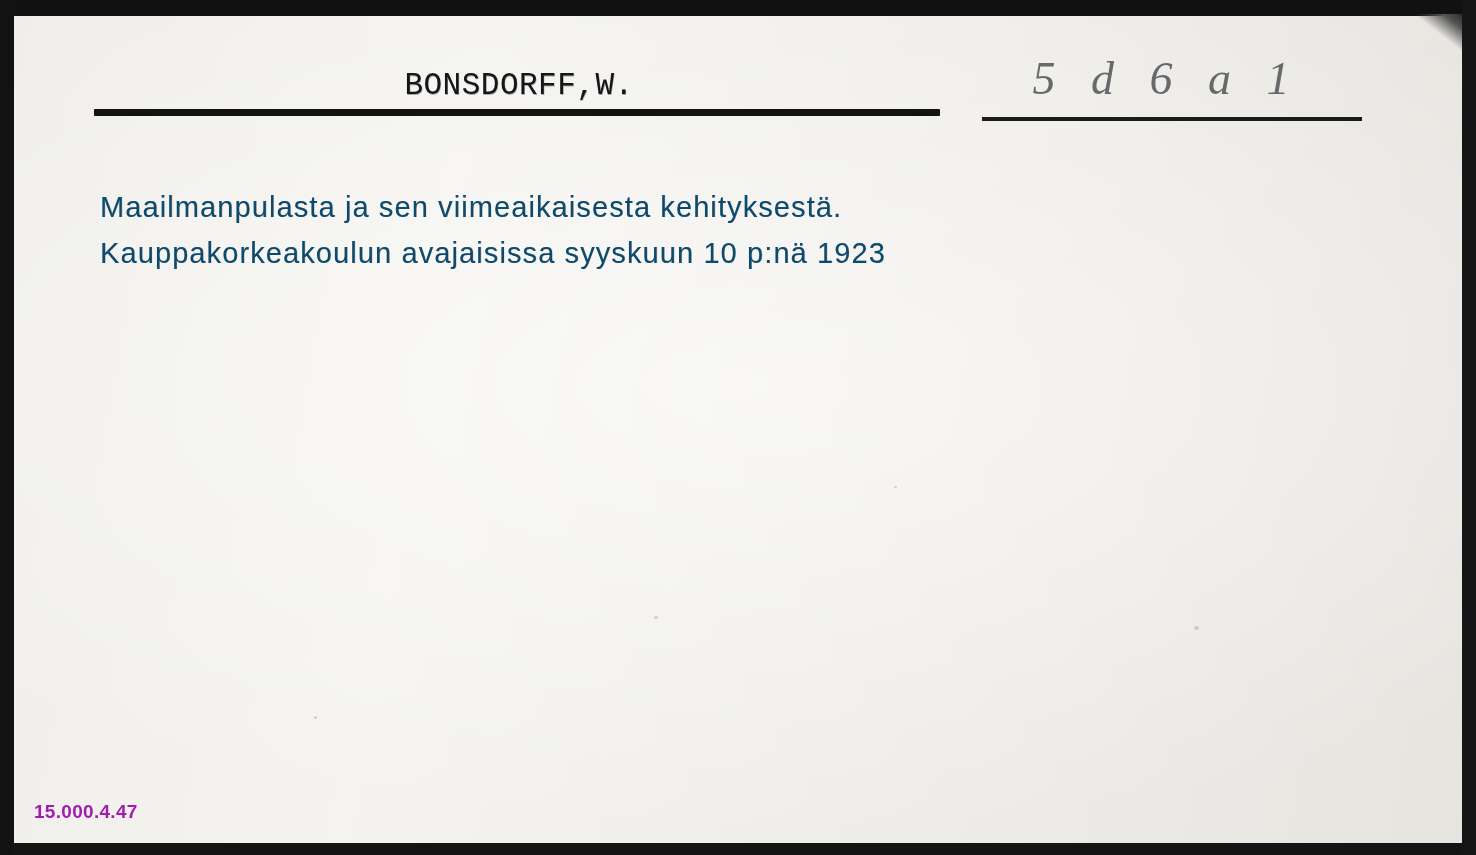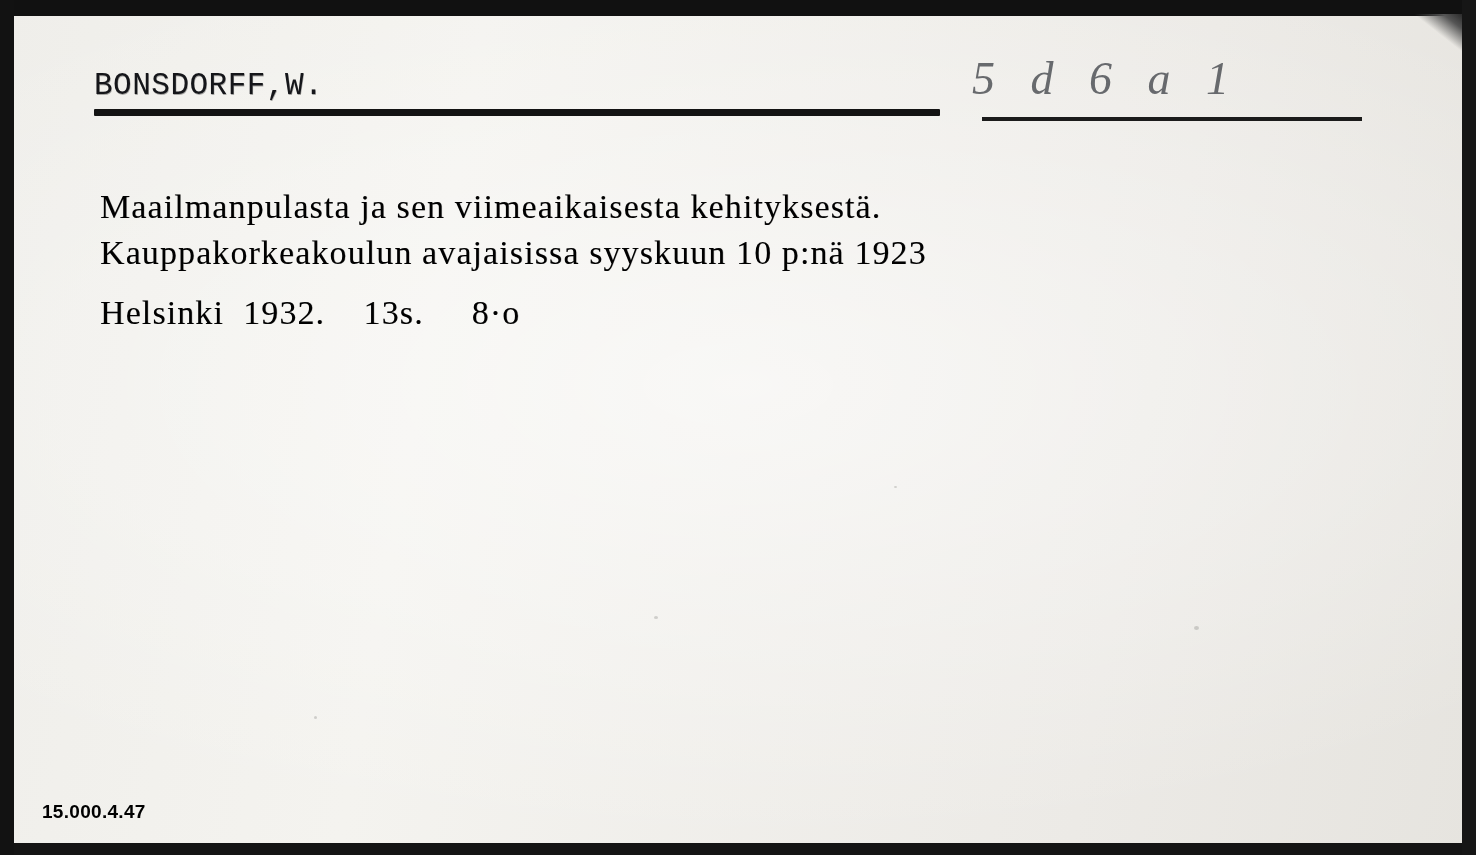--- a/index.html
+++ b/index.html
@@ -90,20 +90,21 @@
     top: 0;
     width: 850px;
   }
   .author-name {
     font-size: 31px;
     letter-spacing: 0.5px;
     color: #15161a;
     font-family: "Liberation Mono", monospace;
     white-space: nowrap;
     text-shadow: 0.5px 0.5px 0 rgba(20,20,20,0.35);
+    text-align: center;
   }
   .author-rule {
     margin-top: 6px;
     height: 7px;
     width: 846px;
     background: #131313;
     border-radius: 1px;
   }
 
   .class-block {
@@ -111,61 +112,61 @@
     right: 20px;
     top: -16px;
     width: 390px;
   }
   .class-mark {
     font-family: "Liberation Serif", serif;
     font-style: italic;
     font-size: 46px;
     letter-spacing: 12px;
     color: #4a4d52;
-    text-align: left;
+    text-align: center;
     white-space: nowrap;
     opacity: 0.82;
   }
   .class-rule {
     margin-top: 12px;
     height: 4px;
     width: 380px;
     margin-left: auto;
     background: #1b1b1b;
   }
 
   
   .body-block {
     position: absolute;
     top: 168px;
     left: 86px;
     right: 60px;
   }
   .typed-line {
-    font-family: Liberation Serif, serif;
-    font-size: 34px;
+    font-family: Liberation Sans, sans-serif;
+    font-size: 29px;
     line-height: 46px;
-    color: #000000;
+    color: #0c4a6e;
     letter-spacing: 1.1px;
     white-space: pre;
     text-shadow: 0.4px 0.4px 0 rgba(25,25,25,0.3);
   }
   .typed-line.imprint {
     margin-top: 14px;
   }
 
   
   .footer-code {
     position: absolute;
-    left: 28px;
+    left: 20px;
     bottom: 20px;
     font-family: "Liberation Sans", sans-serif;
     font-size: 19px;
     font-weight: 700;
-    color: #000000;
+    color: #a21caf;
     letter-spacing: 0.3px;
   }
 
   
   .speckle {
     position: absolute;
     background: rgba(120,120,115,0.30);
     border-radius: 50%;
     pointer-events: none;
   }
@@ -195,21 +196,20 @@
       <div class="class-block">
         <div class="class-mark">5 d 6 a 1</div>
         <div class="class-rule"></div>
       </div>
 
     </div>
 
     <div class="body-block">
       <div class="typed-line">Maailmanpulasta ja sen viimeaikaisesta kehityksestä.</div>
       <div class="typed-line">Kauppakorkeakoulun avajaisissa syyskuun 10 p:nä 1923</div>
-      <div class="typed-line imprint">Helsinki  1932.    13s.     8·o</div>
     </div>
 
     <div class="footer-code">15.000.4.47</div>
 
     <div class="speckle" style="left:640px; top:600px; width:4px; height:3px;"></div>
     <div class="speckle" style="left:1180px; top:610px; width:5px; height:4px;"></div>
     <div class="speckle" style="left:300px; top:700px; width:3px; height:3px;"></div>
     <div class="speckle" style="left:880px; top:470px; width:3px; height:2px;"></div>
 
   </div>

